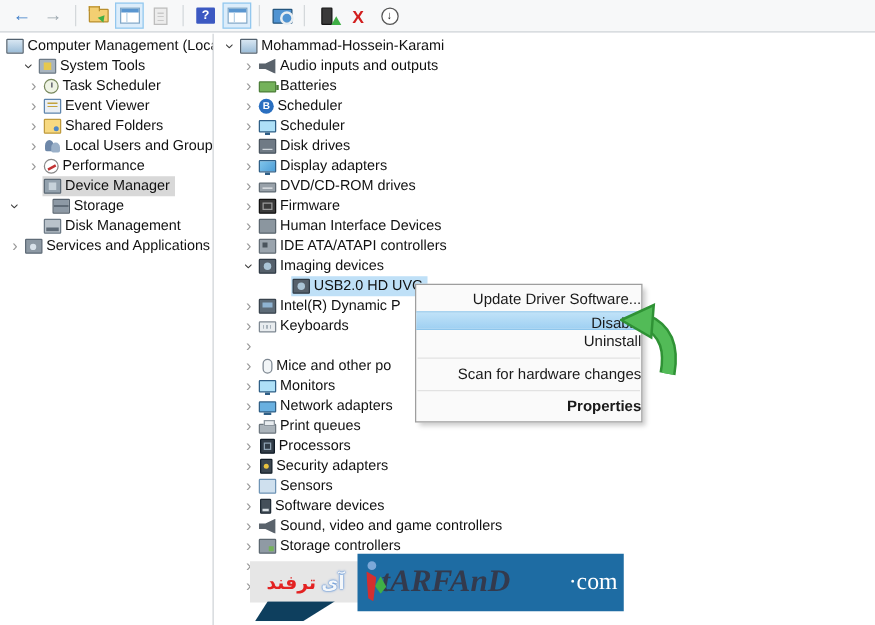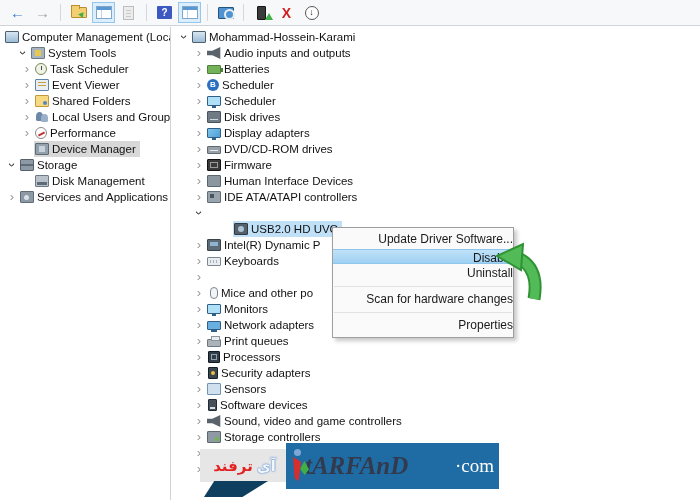--- a/index.html
+++ b/index.html
@@ -106,21 +106,21 @@
   .ic-sensors{background:#cfe0ee;border:1px solid #6f94b5;}
   .ic-software{background:#45505a;border:1px solid #1f2a34;width:9px;height:12px;margin-left:2px;}
   .ic-software::after{content:"";position:absolute;left:1px;right:1px;bottom:1px;height:2px;background:#d8dee3;}
   .ic-storagectrl{background:#8f9aa4;border:1px solid #5c6770;}
   .ic-storagectrl::after{content:"";position:absolute;right:1px;bottom:1px;width:4px;height:4px;background:#74b25a;}
   
   #context-menu{position:absolute;left:332px;top:227px;width:182px;background:#fafafa;
     border:1px solid #9e9e9e;box-shadow:3px 3px 4px rgba(0,0,0,.22);padding:2px 0;z-index:5;text-align:right;}
   .cm-item{height:19px;line-height:19px;padding-left:14px;font-size:12px;color:#1a1a1a;}
   .cm-item.hl{background:linear-gradient(#c0e2f8,#9fd0f2);border-top:1px solid #8ec6ec;border-bottom:1px solid #8ec6ec;height:15px;line-height:17px;}
-  .cm-item.bold{font-weight:normal;}
+  .cm-item.bold{font-weight:bold;}
   .cm-sep{height:1px;background:#e2e2e2;margin:3px 1px;}
   
   #green-arrow{position:absolute;left:496px;top:242px;z-index:7;}
   
   #wm{position:absolute;left:199px;top:443px;width:300px;height:56px;z-index:6;}
   #wm-gray{position:absolute;left:1px;top:6px;width:89px;height:33px;background:#e6e6e6;
     display:flex;align-items:center;justify-content:center;direction:rtl;font-weight:bold;font-size:15px;}
   .wm-fa1{color:#f4f7fa;text-shadow:0 0 2px #3f7fd2,0 0 1px #3f7fd2;}
   .wm-fa2{color:#e32222;}
   #wm-ribbon{position:absolute;left:5px;top:38px;width:64px;height:16px;background:#0e3f5e;
@@ -230,21 +230,21 @@
           <span class="tlabel">Performance</span>
         </span>
       </div>
       <div class="trow" style="padding-left: 20px;">
         <span class="chev hidden"></span>
         <span class="rcont sel-gray">
           <span class="tico ic-devmgr"></span>
           <span class="tlabel">Device Manager</span>
         </span>
       </div>
-      <div class="trow" style="padding-left: 5px;">
+      <div class="trow" style="padding-left: 5px; gap: 22px;">
         <span class="chev expanded">›</span>
         <span class="rcont">
           <span class="tico ic-storage"></span>
           <span class="tlabel">Storage</span>
         </span>
       </div>
       <div class="trow" style="padding-left: 20px;">
         <span class="chev hidden"></span>
         <span class="rcont">
           <span class="tico ic-diskmgmt"></span>
@@ -335,20 +335,24 @@
       </div>
       <div class="trow" style="padding-left: 20px;">
         <span class="chev collapsed">›</span>
         <span class="rcont">
           <span class="tico ic-ide"></span>
           <span class="tlabel">IDE ATA/ATAPI controllers</span>
         </span>
       </div>
       <div class="trow" style="padding-left: 20px;">
         <span class="chev expanded">›</span>
+        <span class="rcont">
+          <span class="tico ic-imaging"></span>
+          <span class="tlabel">Imaging devices</span>
+        </span>
       </div>
       <div class="trow" style="padding-left: 47px;">
         <span class="chev hidden"></span>
         <span class="rcont sel-blue">
           <span class="tico ic-webcam"></span>
           <span class="tlabel">USB2.0 HD UVC</span>
         </span>
       </div>
       <div class="trow" style="padding-left: 20px;">
         <span class="chev collapsed">›</span>

